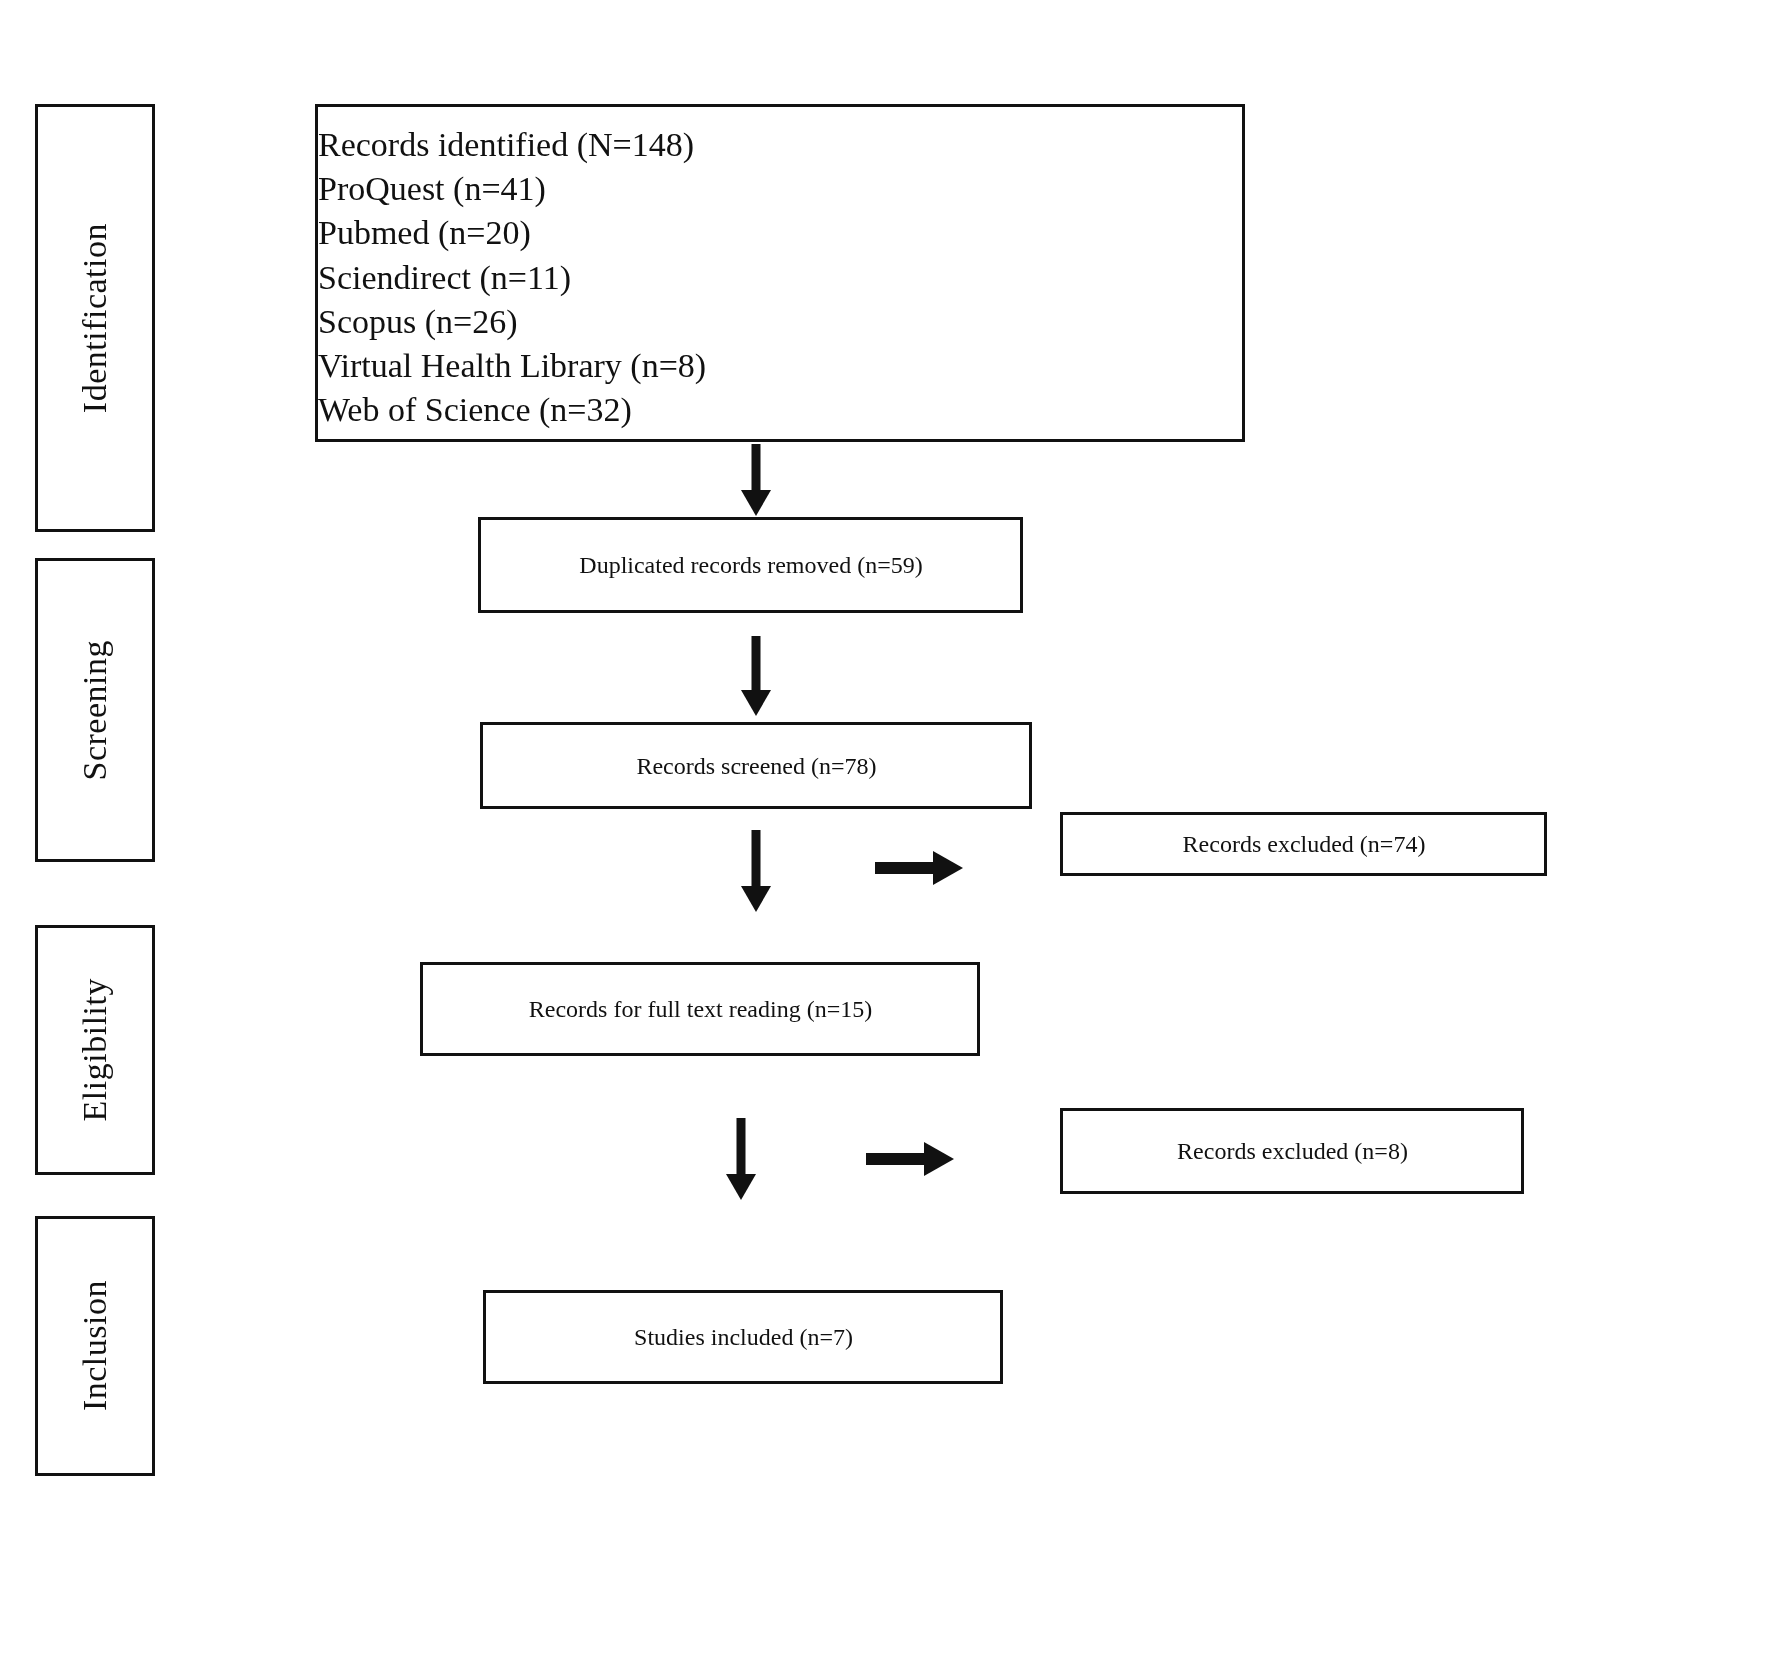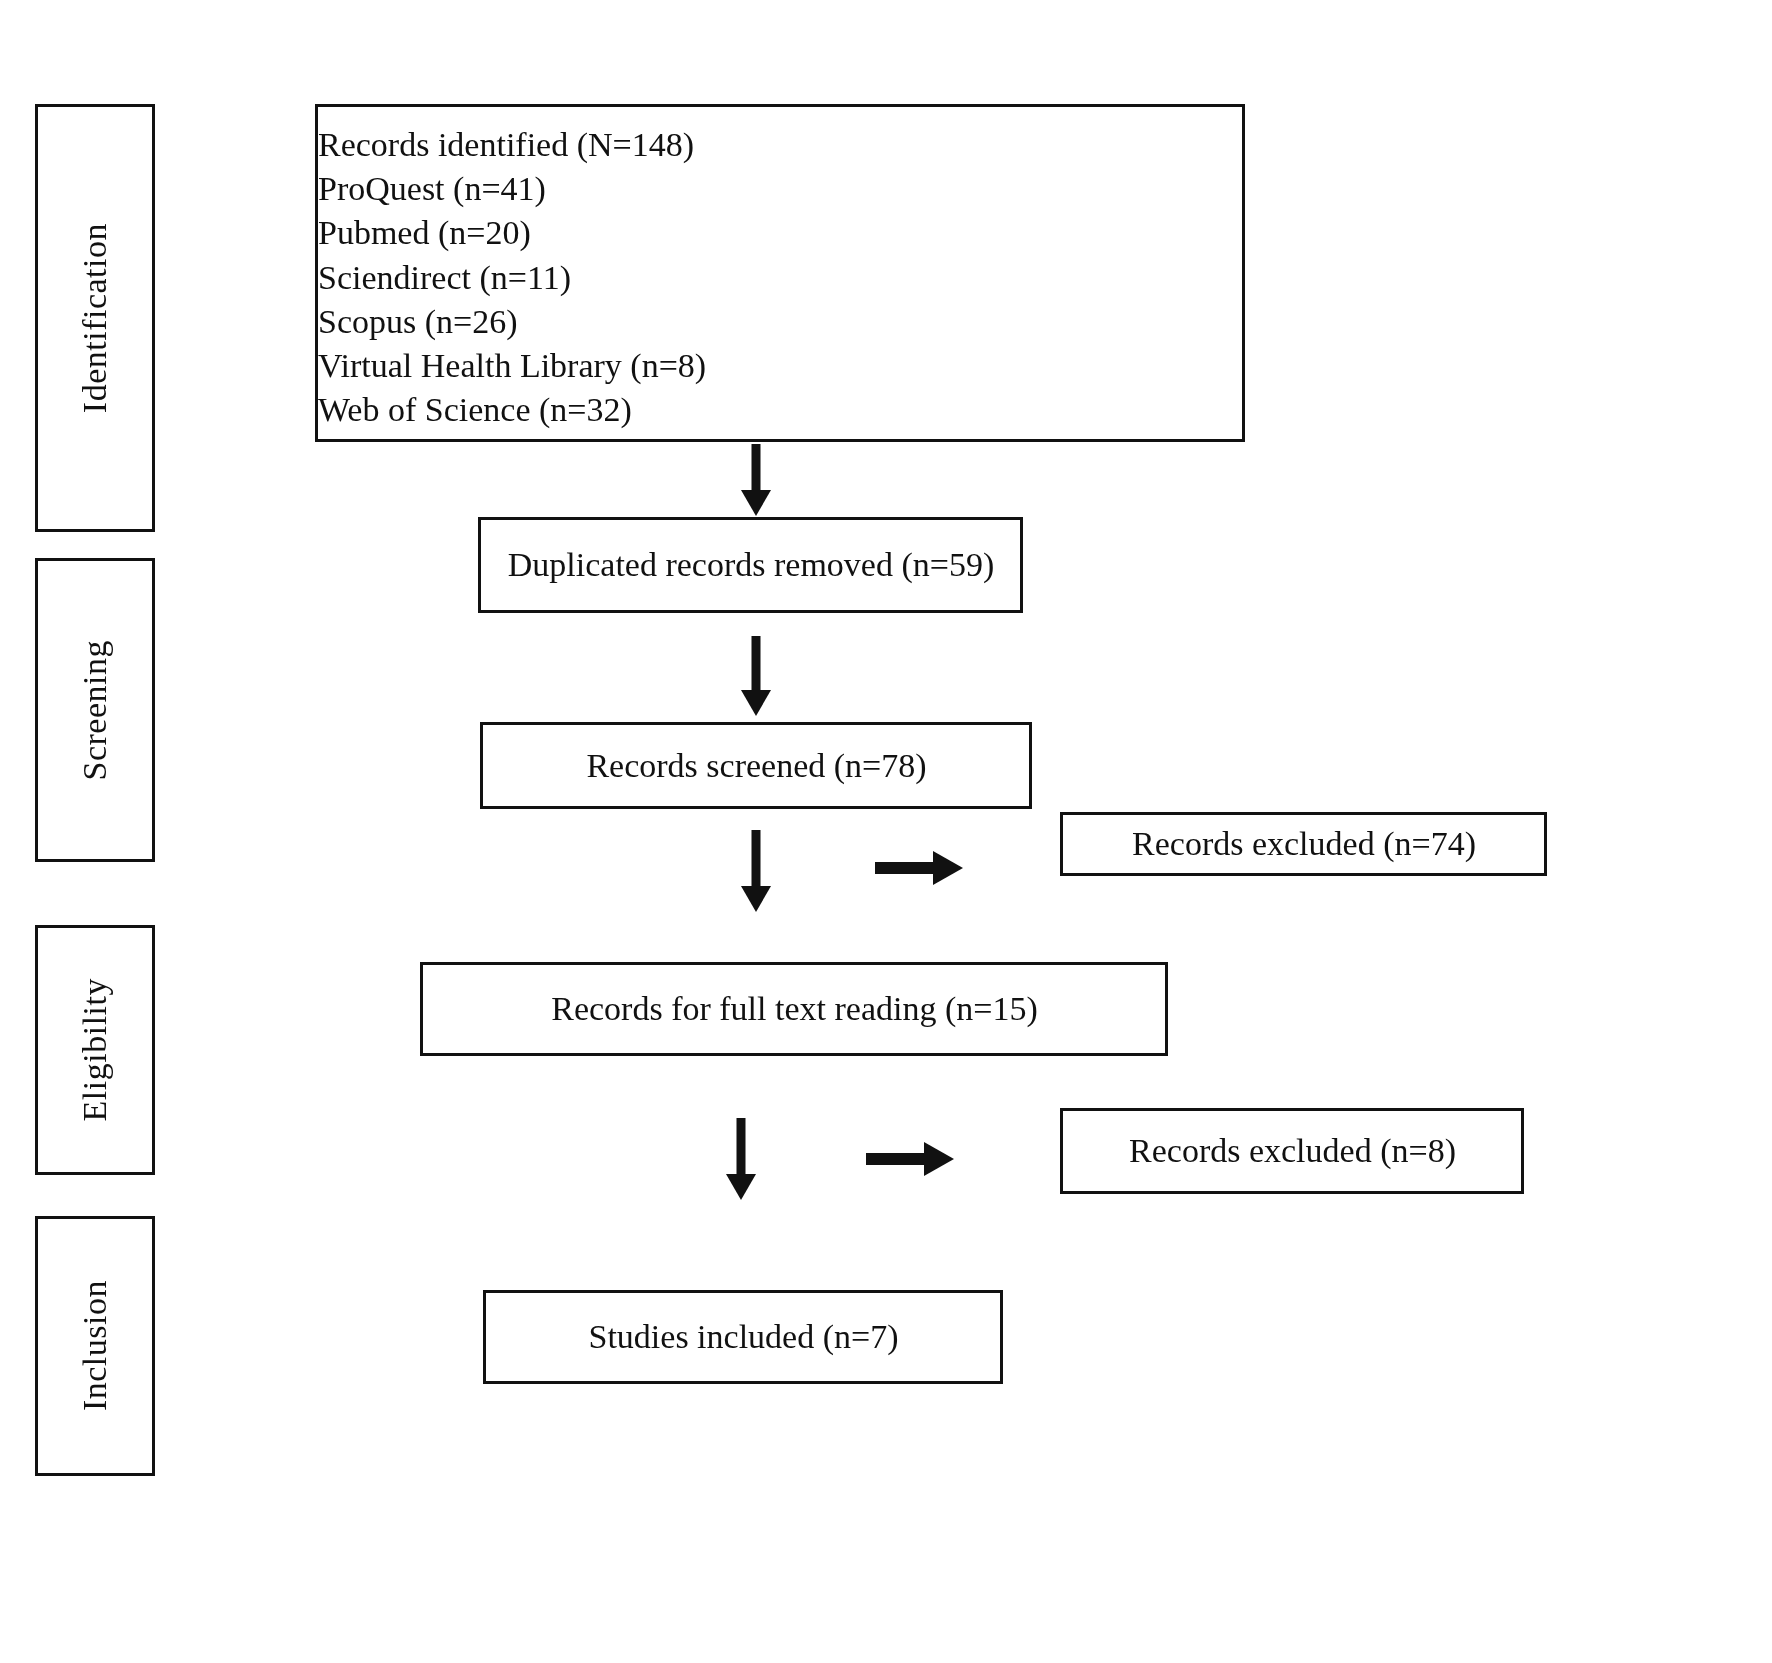--- a/index.html
+++ b/index.html
@@ -43,21 +43,21 @@
     white-space: nowrap;
     font-weight: 500;
     color: #111111;
   }
 
   .box-text {
     position: absolute;
     left: 0;
     right: 8px;
     text-align: center;
-    font-size: 34px;
+    font-size: 24px;
     line-height: 1.26;
     color: #111111;
     white-space: pre-line;
     padding: 0 10px;
     box-sizing: border-box;
     margin-left: 9px;
   }
   .center-v {
     top: 50%;
     transform: translateY(-50%);
@@ -182,21 +182,21 @@
 
   <div class="arrow-h" style="left:875px; top:849px; width:88px; height:38px;">
     <div class="shaft" style="width:62px;"></div>
     <div class="head"></div>
   </div>
 
   <div class="box" style="left:1060px; top:812px; width:487px; height:64px;">
     <div class="box-text center-v">Records excluded (n=74)</div>
   </div>
 
-  <div class="box" style="left:420px; top:962px; width:748px; height:94px;padding-left:20px;">
+  <div class="box" style="left:420px; top:962px; width:560px; height:94px;padding-left:20px;">
     <div class="box-text center-v">Records for full text reading  (n=15)</div>
   </div>
 
   <div class="arrow-v" style="left:720px; top:1118px; width:42px; height:82px;">
     <div class="shaft" style="height:58px;"></div>
     <div class="head"></div>
   </div>
 
   <div class="arrow-h" style="left:866px; top:1140px; width:88px; height:38px;">
     <div class="shaft" style="width:62px;"></div>

